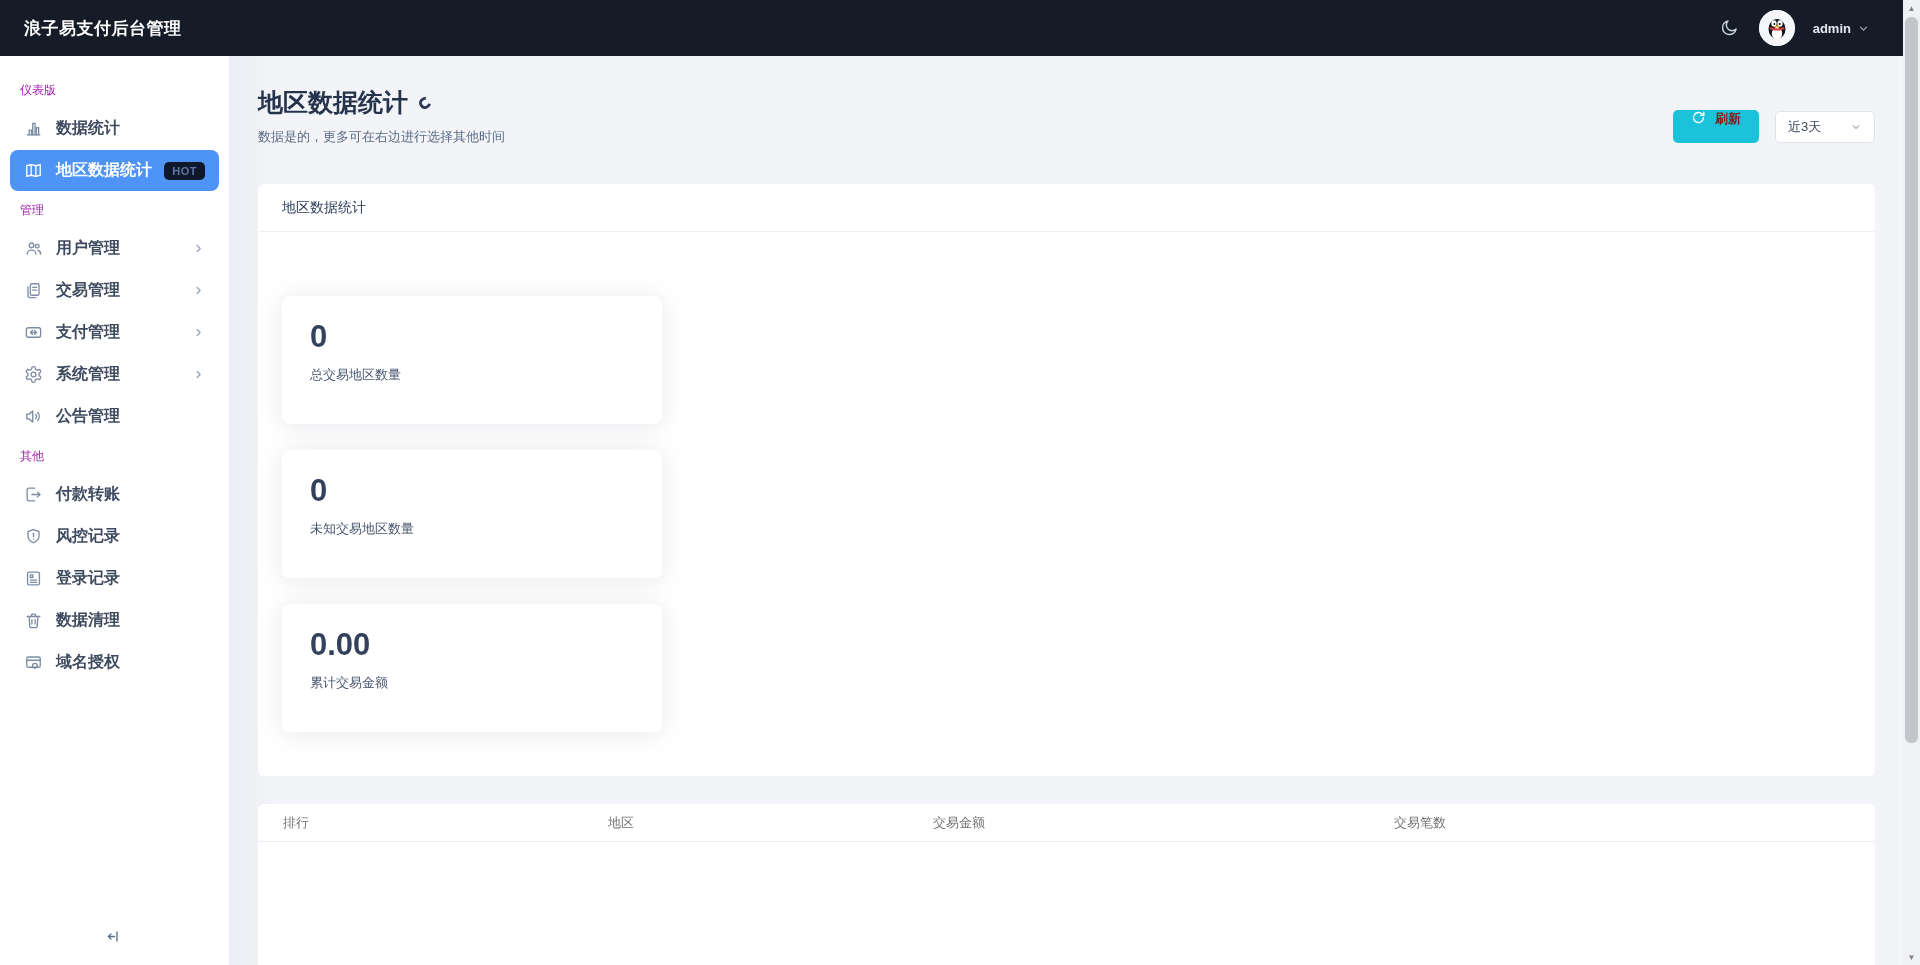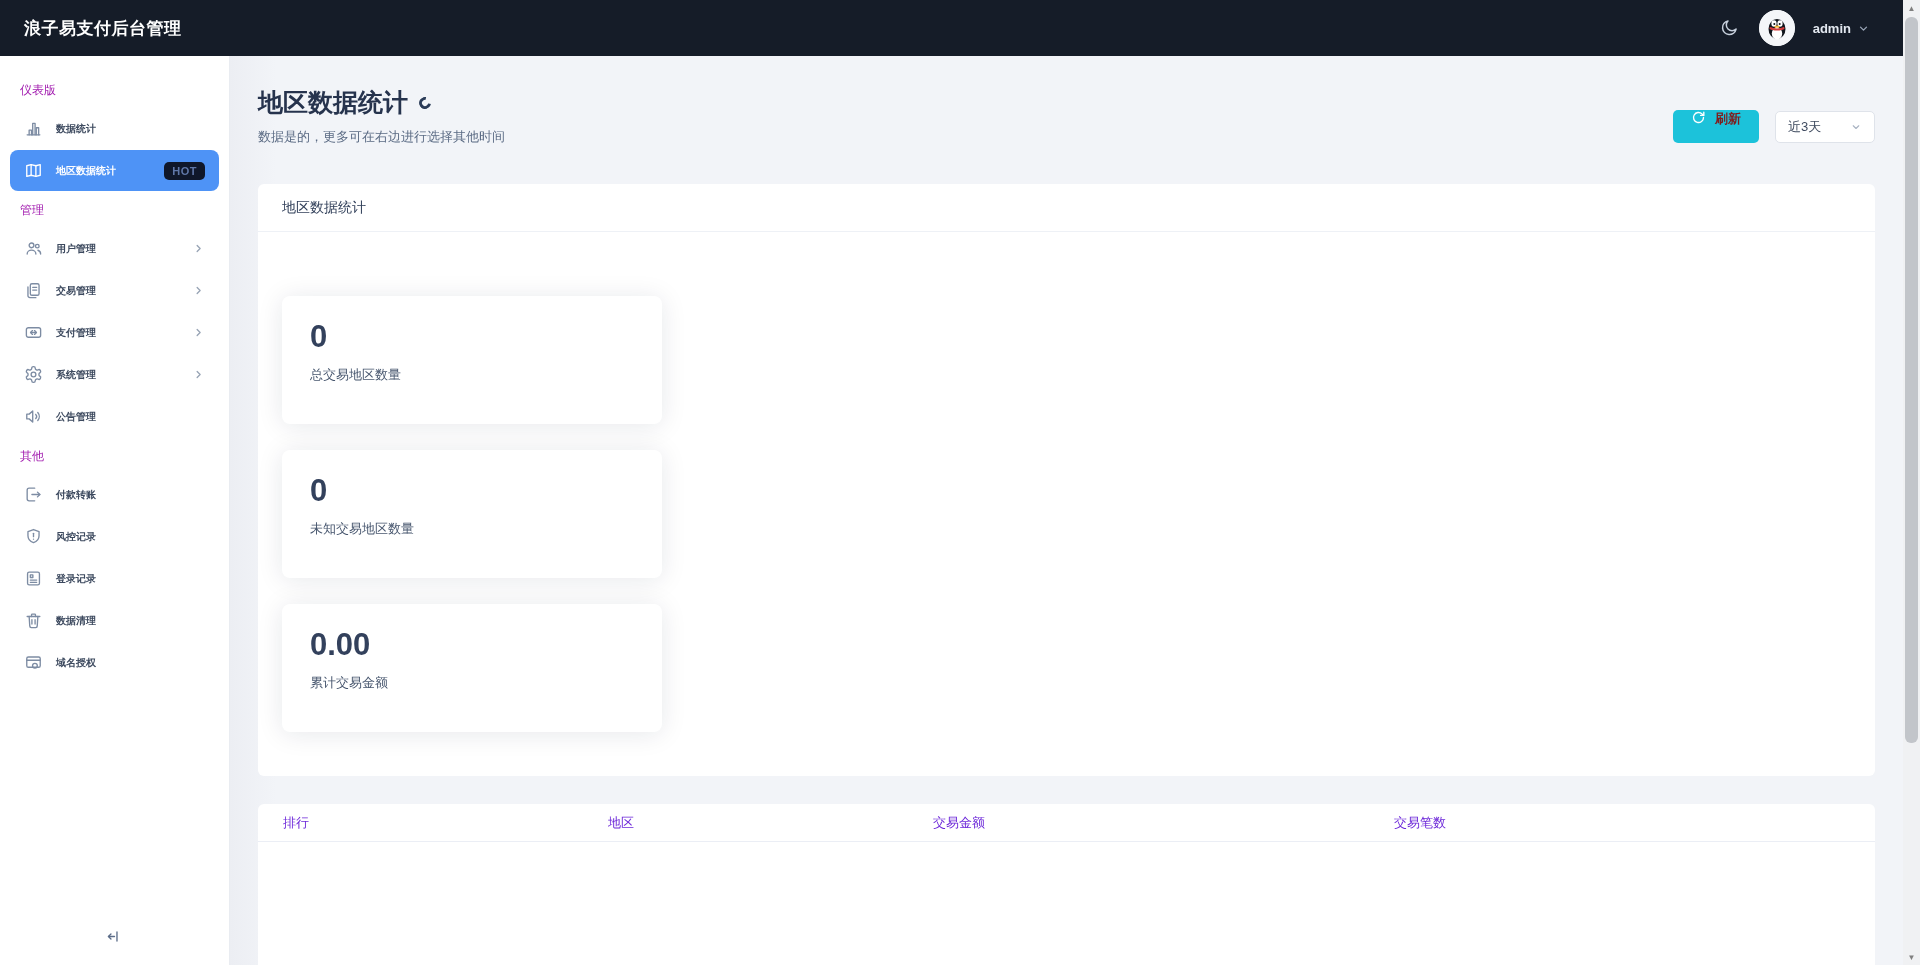--- a/index.html
+++ b/index.html
@@ -13,21 +13,21 @@
   .avatar { width:36px; height:36px; border-radius:50%; overflow:hidden; background:#f4f6f9; flex:0 0 auto; cursor:pointer; }
   .user-chip { display:flex; align-items:center; gap:6px; cursor:pointer; }
   .user-name { color:#e3e8f0; font-size:13px; font-weight:bold; }
   .chev-down { color:#9aa6b8; display:flex; }
 
   
   .sidebar { position:fixed; top:56px; left:0; bottom:0; width:230px; background:#ffffff; border-right:1px solid #e9ecf1; padding-top:16px; z-index:20; }
   .side-section-label { font-size:12px; color:#a21caf; padding:10px 20px 8px; }
   .side-item { height:41px; margin:1px 10px; border-radius:8px; display:flex; align-items:center; padding:0 14px; cursor:pointer; color:#3d4a5f; }
   .side-item .s-icon { width:19px; height:19px; color:#7d8ca3; display:flex; margin-right:13px; flex:0 0 auto; }
-  .side-item .s-label { font-size:10px; font-weight:600; }
+  .side-item .s-label { font-size:16px; font-weight:600; }
   .side-item .s-chev { margin-left:auto; color:#97a3b4; display:flex; }
   .side-item.active { background:#4e93f6; color:#ffffff; }
   .side-item.active .s-icon { color:#ffffff; }
   .hot-badge { margin-left:auto; background:#0f172a; color:#5f77a8; font-size:11px; font-weight:bold; padding:3px 8px; border-radius:5px; letter-spacing:.5px; }
   .side-footer { position:absolute; bottom:14px; left:0; width:100%; display:flex; justify-content:center; }
   .collapse-btn { width:30px; height:30px; display:flex; align-items:center; justify-content:center; color:#5c6d89; cursor:pointer; }
 
   
   .main { position:absolute; top:56px; left:230px; width:1673px; height:909px; padding:30px 28px 0 28px; background:linear-gradient(to right,#eceef3 0px,#f2f4f8 46px); }
   .page-head { display:flex; align-items:flex-start; }
@@ -44,21 +44,21 @@
   .card { background:#ffffff; border-radius:6px; }
   .card-header { height:48px; display:flex; align-items:center; padding:0 24px; font-size:14px; color:#32405a; border-bottom:1px solid #eef1f6; }
   .stats-wrap { margin-top:38px; }
   .card-body { padding:64px 24px 44px; display:flex; flex-direction:column; gap:26px; }
   .stat-card { width:380px; height:128px; background:#ffffff; border-radius:8px; box-shadow:0 2px 26px rgba(15,30,60,.10); padding:24px 28px; }
   .stat-value { font-size:31px; font-weight:bold; color:#33415c; line-height:1.1; }
   .stat-label { font-size:13px; color:#47566e; margin-top:12px; }
 
   .ranking-card { margin-top:28px; min-height:260px; }
   .table-head { display:grid; grid-template-columns:325px 325px 461px 1fr; padding-left:25px; height:38px; align-items:center; border-bottom:1px solid #ebeef5; }
-  .th { font-size:13px; color:#6d28d9; }
+  .th { font-size:13px; color:#737373; }
 
   
   .scrollbar { position:fixed; top:0; right:0; width:17px; height:965px; background:#f0f1f3; z-index:40; }
   .sb-arrow { position:absolute; left:0; width:17px; height:16px; display:flex; align-items:center; justify-content:center; font-size:8px; color:#7f7f7f; cursor:pointer; }
   .sb-up { top:0; } .sb-down { bottom:0; }
   .sb-thumb { position:absolute; left:2px; top:17px; width:13px; height:726px; background:#c2c5ca; border-radius:6px; cursor:pointer; }
 
   svg { stroke-linecap:round; stroke-linejoin:round; }
 </style>
 </head>

